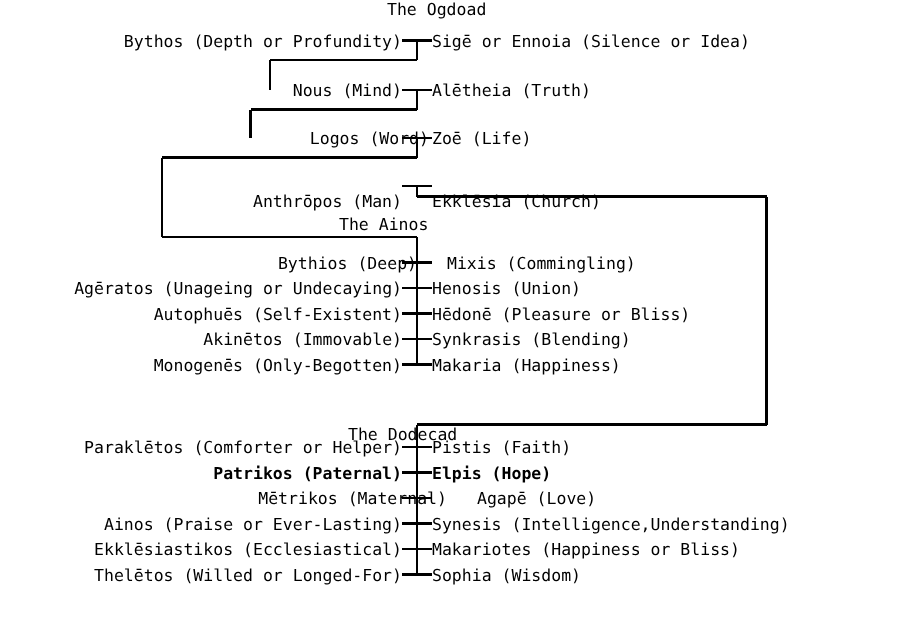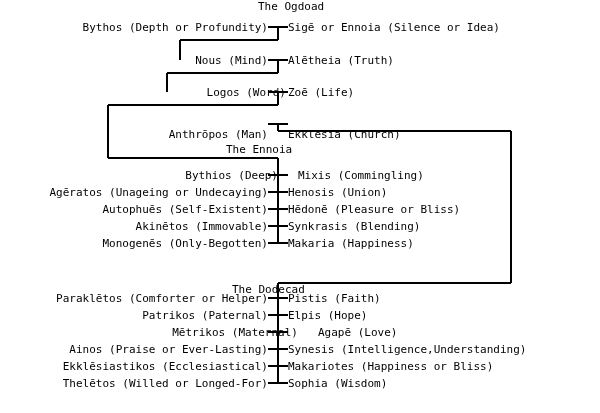--- a/index.html
+++ b/index.html
@@ -107,28 +107,28 @@
       <line x1="268" y1="366" x2="288" y2="366" stroke="#000000"></line>
       <line x1="268" y1="383" x2="288" y2="383" stroke="#000000"></line>
     </svg>
 
   <div id="content">
       <div class="section-title" style="left: 258px; top: 0; text-align: right;">The Ogdoad</div>
       <div class="pair-row" style="top: 21px;"><span class="left-name">Bythos (Depth or Profundity)</span><span class="right-name">Sigē or Ennoia (Silence or Idea)</span></div>
       <div class="pair-row" style="top: 54px;"><span class="left-name">Nous (Mind)</span><span class="right-name">Alētheia (Truth)</span></div>
       <div class="pair-row" style="top: 86px; padding-left: 18px;"><span class="left-name">Logos (Word)</span><span class="right-name">Zoē (Life)</span></div>
       <div class="pair-row" style="top: 128px;"><span class="left-name">Anthrōpos (Man)</span><span class="right-name">Ekklēsia (Church)</span></div>
-      <div class="section-title" style="left: 226px; top: 143px;">The Ennoia</div>
+      <div class="section-title" style="left: 226px; top: 143px;">The Ainos</div>
       <div class="pair-row" style="top: 169px; margin-left: 10px;"><span class="left-name">Bythios (Deep)</span><span class="right-name">Mixis (Commingling)</span></div>
       <div class="pair-row" style="top: 186px;"><span class="left-name">Agēratos (Unageing or Undecaying)</span><span class="right-name">Henosis (Union)</span></div>
       <div class="pair-row" style="top: 203px;"><span class="left-name">Autophuēs (Self-Existent)</span><span class="right-name">Hēdonē (Pleasure or Bliss)</span></div>
       <div class="pair-row" style="top: 220px;"><span class="left-name">Akinētos (Immovable)</span><span class="right-name">Synkrasis (Blending)</span></div>
       <div class="pair-row" style="top: 237px;"><span class="left-name">Monogenēs (Only-Begotten)</span><span class="right-name">Makaria (Happiness)</span></div>
       <div class="section-title" style="left: 232px; top: 265px; margin-top: 18px;">The Dodecad</div>
       <div class="pair-row" style="top: 292px;"><span class="left-name">Paraklētos (Comforter or Helper)</span><span class="right-name">Pistis (Faith)</span></div>
-      <div class="pair-row" style="top: 309px;"><span class="left-name">Patrikos (Paternal)</span><span class="right-name">Elpis (Hope)</span></div>
+      <div class="pair-row" style="top: 309px; font-weight: bold;"><span class="left-name">Patrikos (Paternal)</span><span class="right-name">Elpis (Hope)</span></div>
       <div class="pair-row" style="top: 326px; margin-left: 30px;"><span class="left-name">Mētrikos (Maternal)</span><span class="right-name">Agapē (Love)</span></div>
       <div class="pair-row" style="top: 343px;"><span class="left-name">Ainos (Praise or Ever-Lasting)</span><span class="right-name">Synesis (Intelligence,Understanding)</span></div>
       <div class="pair-row" style="top: 360px;"><span class="left-name">Ekklēsiastikos (Ecclesiastical)</span><span class="right-name">Makariotes (Happiness or Bliss)</span></div>
       <div class="pair-row" style="top: 377px;"><span class="left-name">Thelētos (Willed or Longed-For)</span><span class="right-name">Sophia (Wisdom)</span></div>
     </div>
 
 </div>
 
 </body></html>

